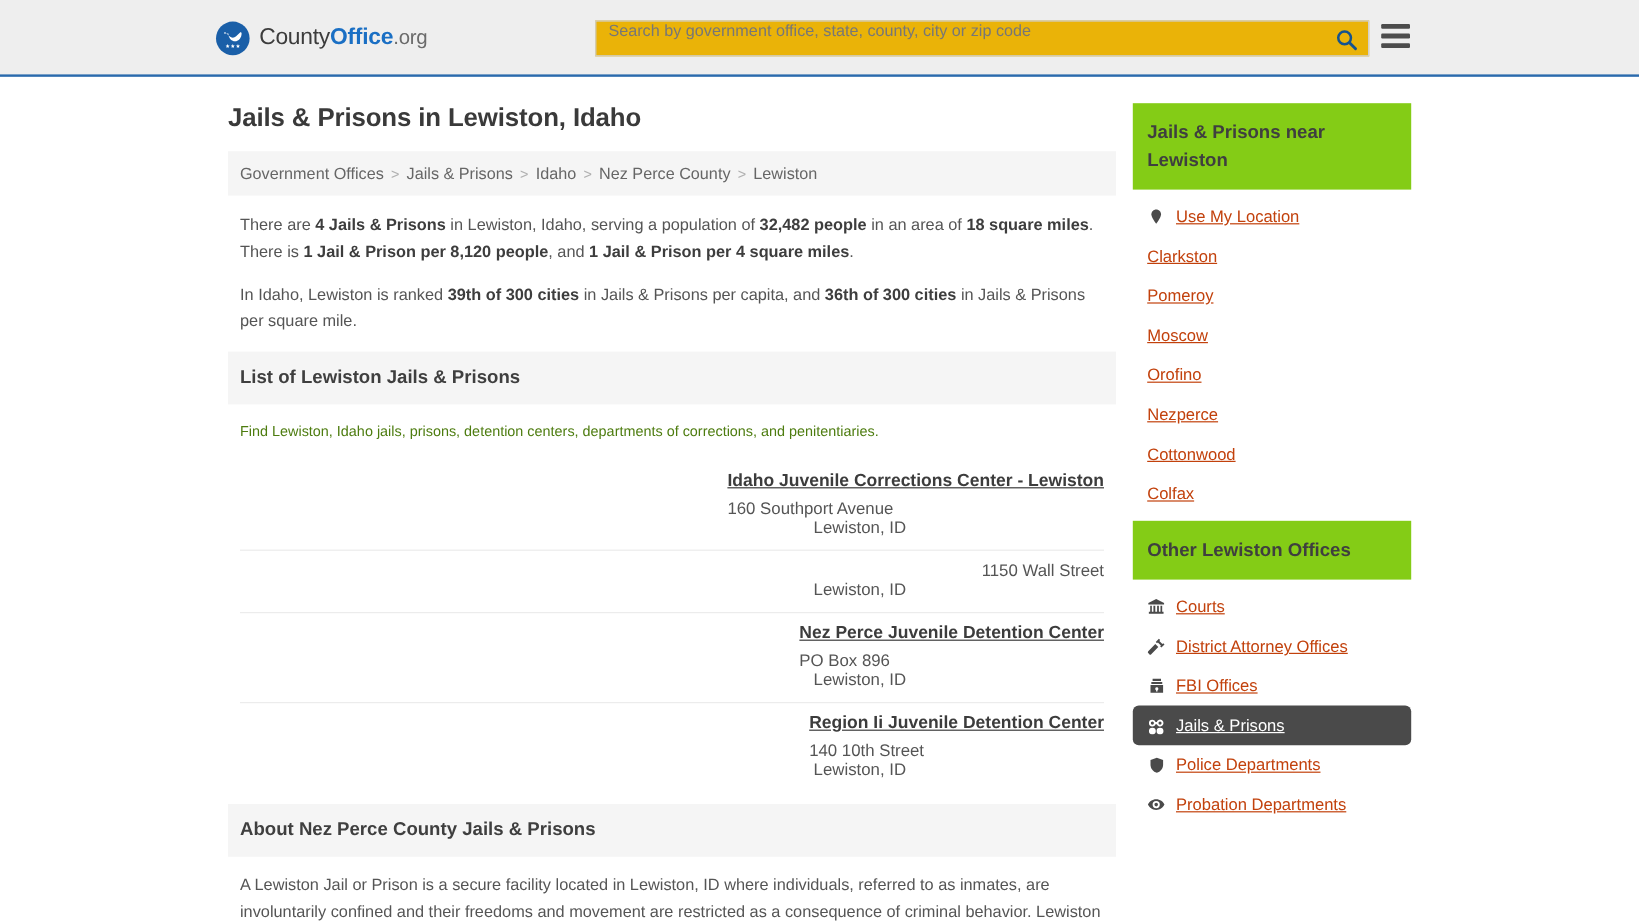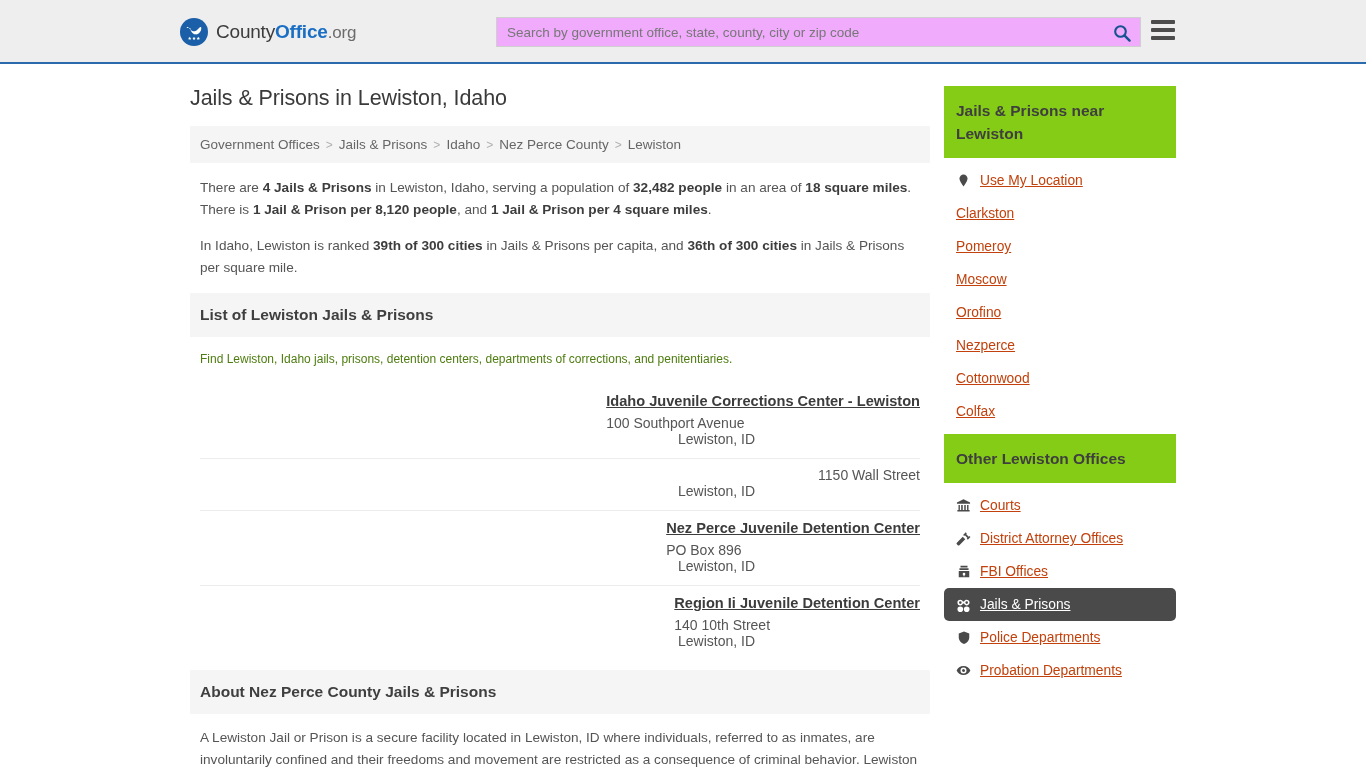--- a/index.html
+++ b/index.html
@@ -54,24 +54,24 @@
   .searchwrap {
     position: absolute;
     left: 496px;
     top: 17px;
     width: 645px;
     height: 30px;
   }
   .searchbox {
     width: 100%;
     height: 30px;
-    background: #f0abfc;
+    background: #eab308;
     border: 1px solid #cfcfcf;
     display: flex;
-    align-items: center;
+    align-items: flex-start;
     padding: 0 36px 0 10px;
     position: relative;
   }
   .searchbox input {
     border: none;
     outline: none;
     width: 100%;
     font-size: 13.5px;
     color: #333;
     font-family: "Liberation Sans", sans-serif;
@@ -113,21 +113,21 @@
     padding-top: 22px;
     display: flex;
     gap: 0;
   }
   .col-main { width: 740px; flex: none; }
   .col-side { width: 232px; flex: none; margin-left: 14px; }
 
   h1.page-title {
     font-size: 21.5px;
     color: #3a3a3a;
-    font-weight: 400;
+    font-weight: 700;
     margin-bottom: 15px;
     letter-spacing: -0.1px;
   }
 
   .breadcrumb {
     background: #f5f5f5;
     padding: 11px 10px;
     font-size: 13.5px;
     color: #666;
     display: flex;
@@ -299,21 +299,21 @@
         <p>There are <b>4 Jails &amp; Prisons</b> in Lewiston, Idaho, serving a population of <b>32,482 people</b> in an area of <b>18 square miles</b>. There is <b>1 Jail &amp; Prison per 8,120 people</b>, and <b>1 Jail &amp; Prison per 4 square miles</b>.</p>
         <p>In Idaho, Lewiston is ranked <b>39th of 300 cities</b> in Jails &amp; Prisons per capita, and <b>36th of 300 cities</b> in Jails &amp; Prisons per square mile.</p>
       </div>
 
       <div class="sect-head">List of Lewiston Jails &amp; Prisons</div>
 
       <div class="sect-body">
         <p class="lead">Find Lewiston, Idaho jails, prisons, detention centers, departments of corrections, and penitentiaries.</p>
         <div id="listings">
             <div class="listing">
-              <div class="l-left"><a class="l-name" href="#">Idaho Juvenile Corrections Center - Lewiston</a><div class="l-addr">100 Southport Avenue</div></div>
+              <div class="l-left"><a class="l-name" href="#">Idaho Juvenile Corrections Center - Lewiston</a><div class="l-addr">160 Southport Avenue</div></div>
               <div class="l-city">Lewiston, ID</div>
             </div>
             <div class="listing">
               <div class="l-left"><div class="l-addr">1150 Wall Street</div></div>
               <div class="l-city">Lewiston, ID</div>
             </div>
             <div class="listing">
               <div class="l-left"><a class="l-name" href="#">Nez Perce Juvenile Detention Center</a><div class="l-addr">PO Box 896</div></div>
               <div class="l-city">Lewiston, ID</div>
             </div>

